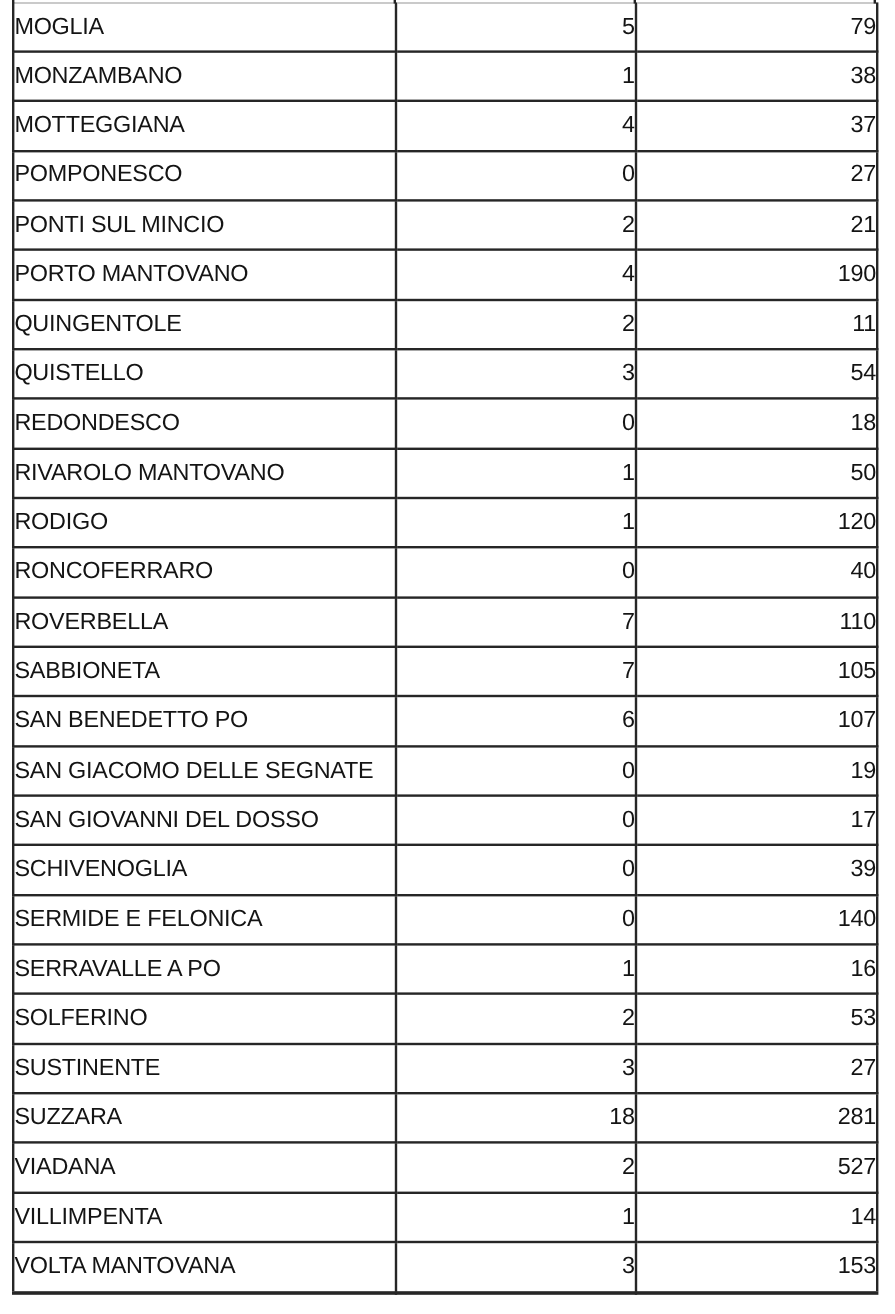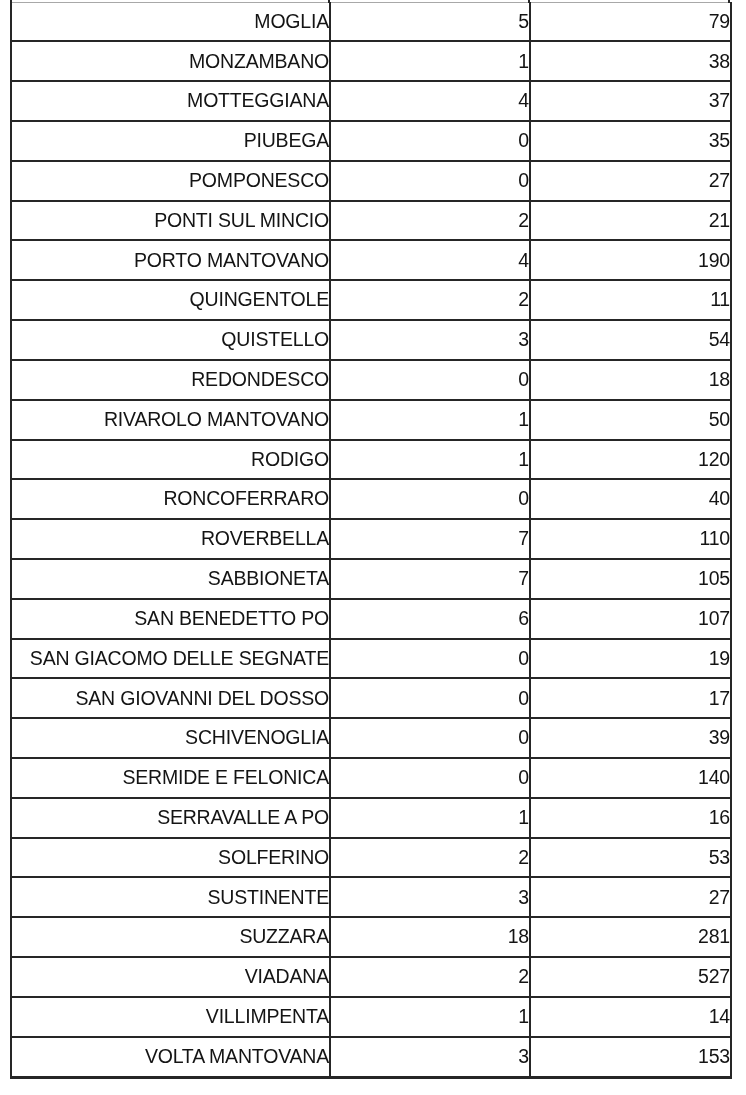--- a/index.html
+++ b/index.html
@@ -51,21 +51,21 @@
     white-space: nowrap;
     overflow: hidden;
     padding: 0;
     line-height: 1;
   }
   
   table.data-table tr:first-child td {
     border-top: 1px solid #a8a8a8;
   }
   td.c-name {
-    text-align: right;
+    text-align: left;
     padding-left: 7px;
   }
   td.c-num {
     text-align: right;
     padding-right: 12px;
   }
 </style>
 </head>
 <body>
 
@@ -91,25 +91,20 @@
             <td class="c-name">MONZAMBANO</td>
             <td class="c-num">1</td>
             <td class="c-num">38</td>
           </tr>
           <tr>
             <td class="c-name">MOTTEGGIANA</td>
             <td class="c-num">4</td>
             <td class="c-num">37</td>
           </tr>
           <tr>
-            <td class="c-name">PIUBEGA</td>
-            <td class="c-num">0</td>
-            <td class="c-num">35</td>
-          </tr>
-          <tr>
             <td class="c-name">POMPONESCO</td>
             <td class="c-num">0</td>
             <td class="c-num">27</td>
           </tr>
           <tr>
             <td class="c-name">PONTI SUL MINCIO</td>
             <td class="c-num">2</td>
             <td class="c-num">21</td>
           </tr>
           <tr>

